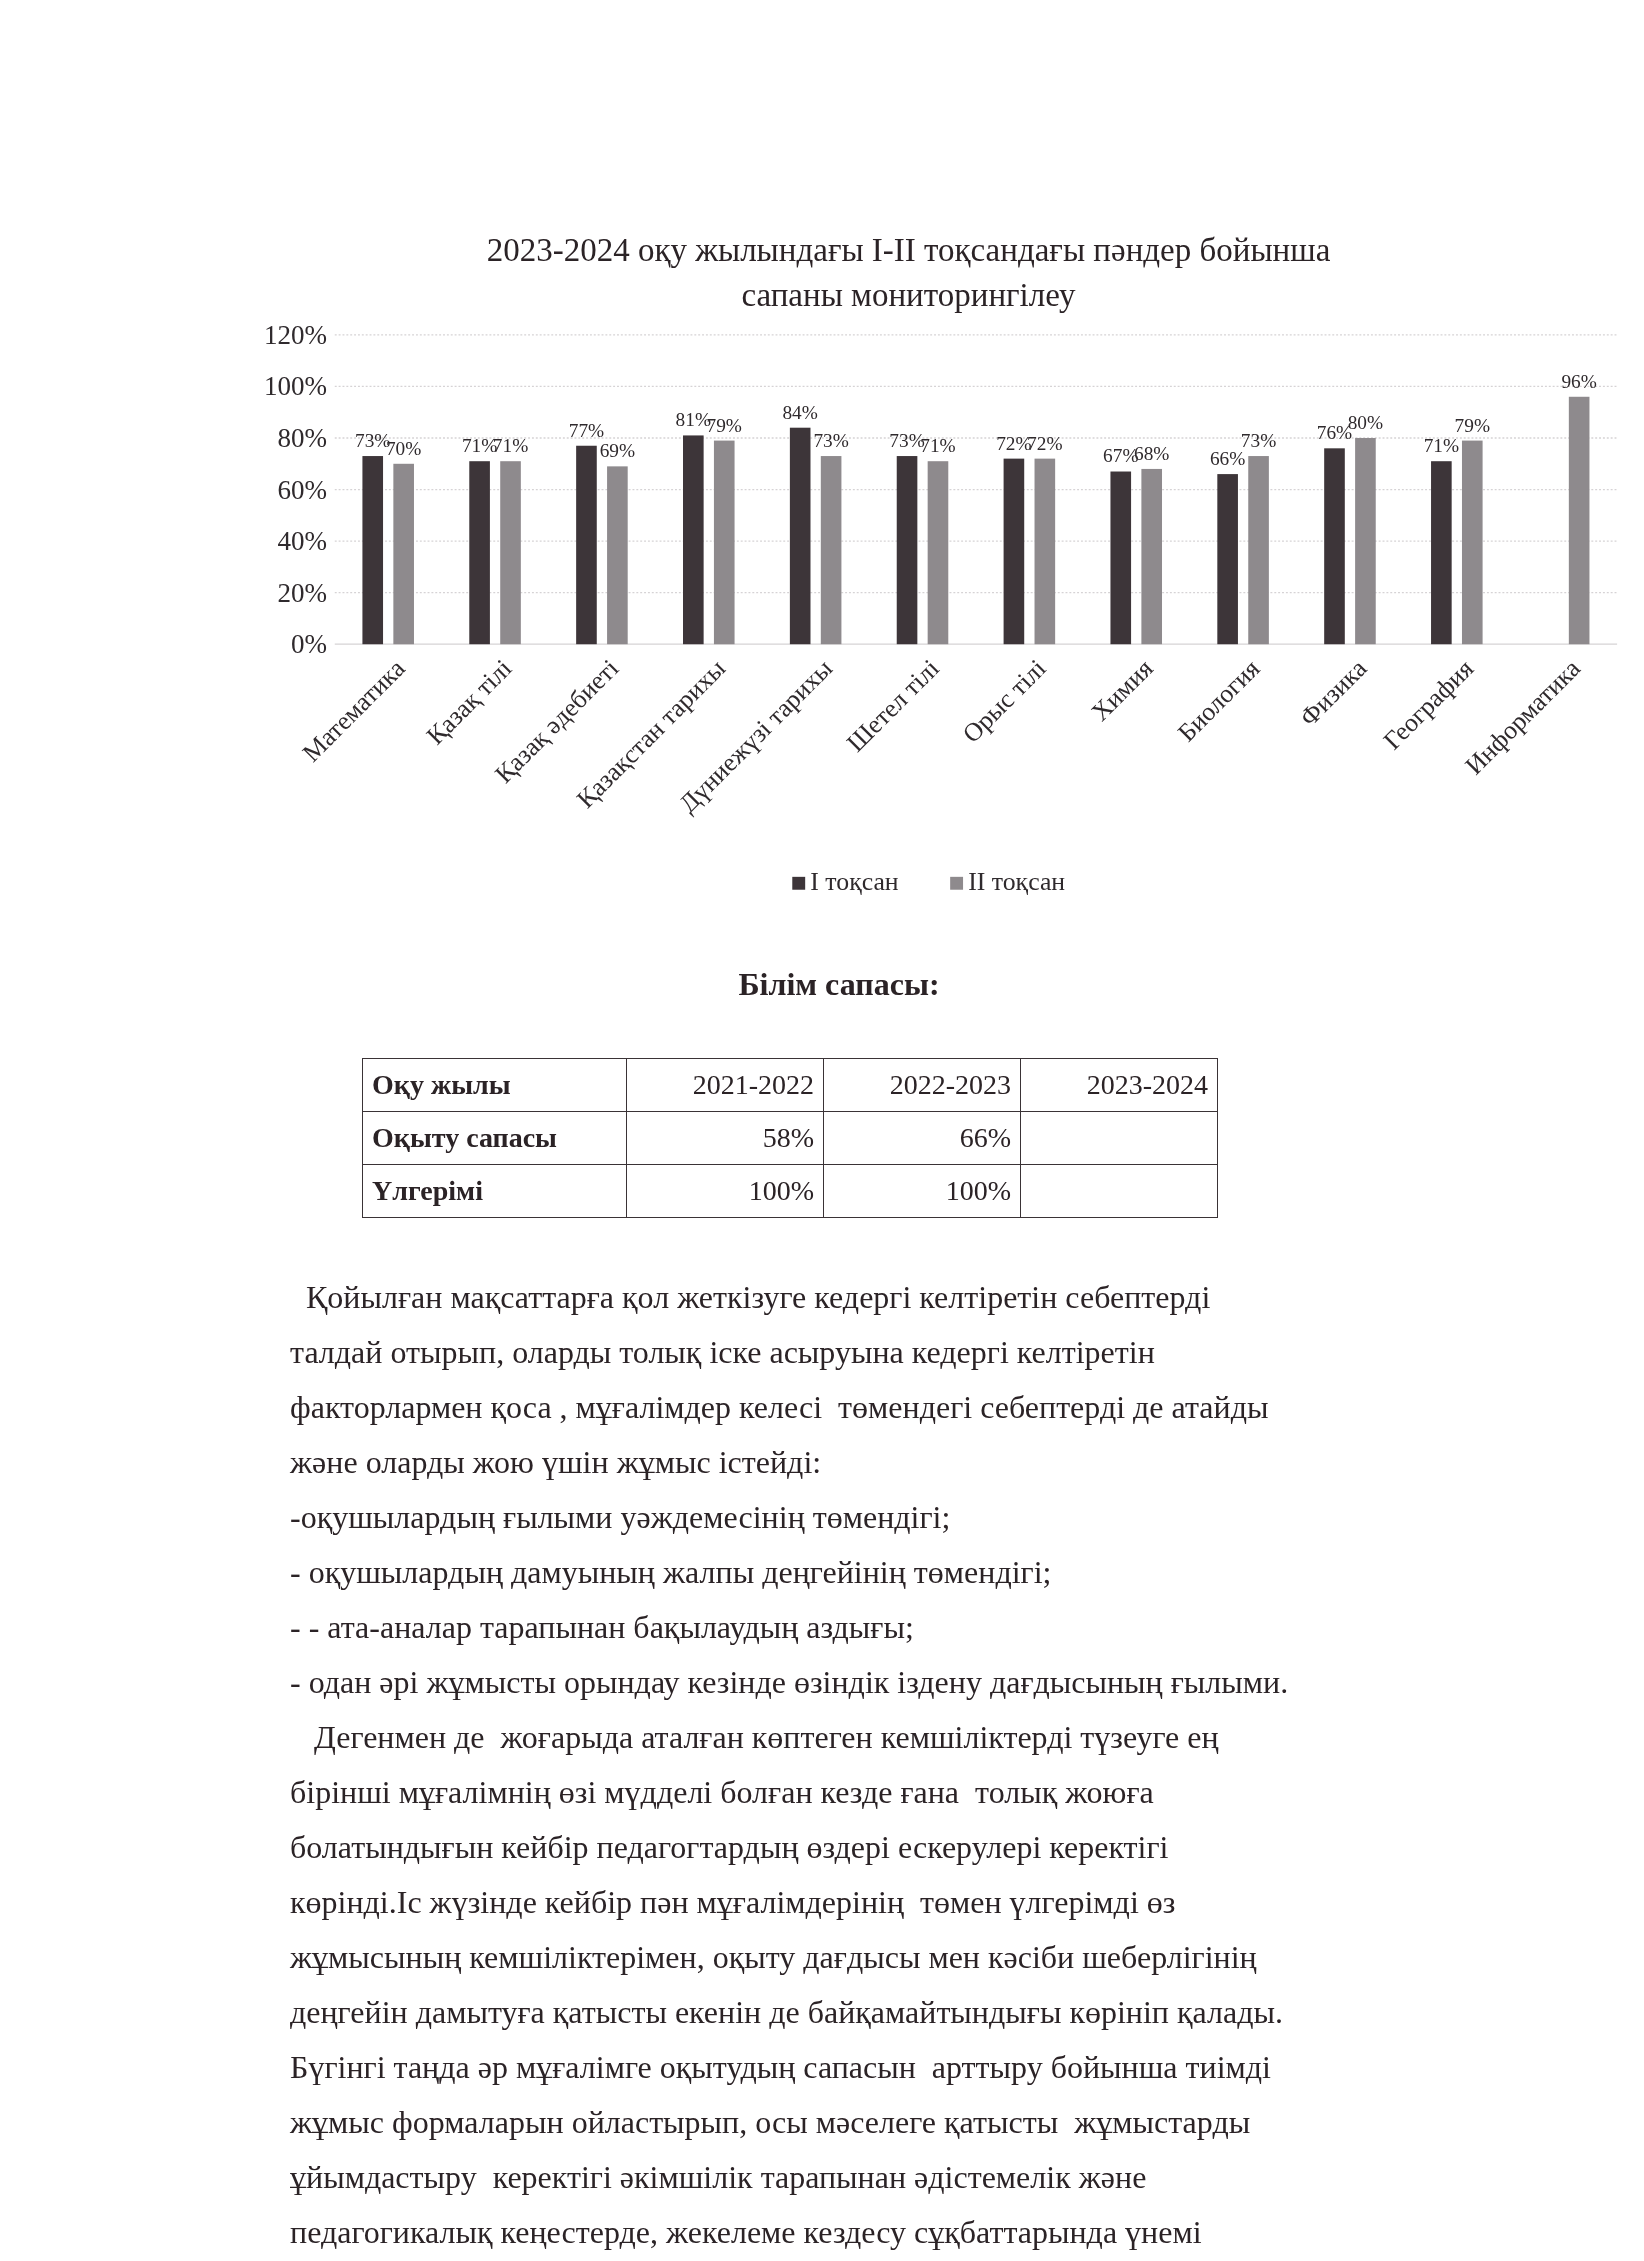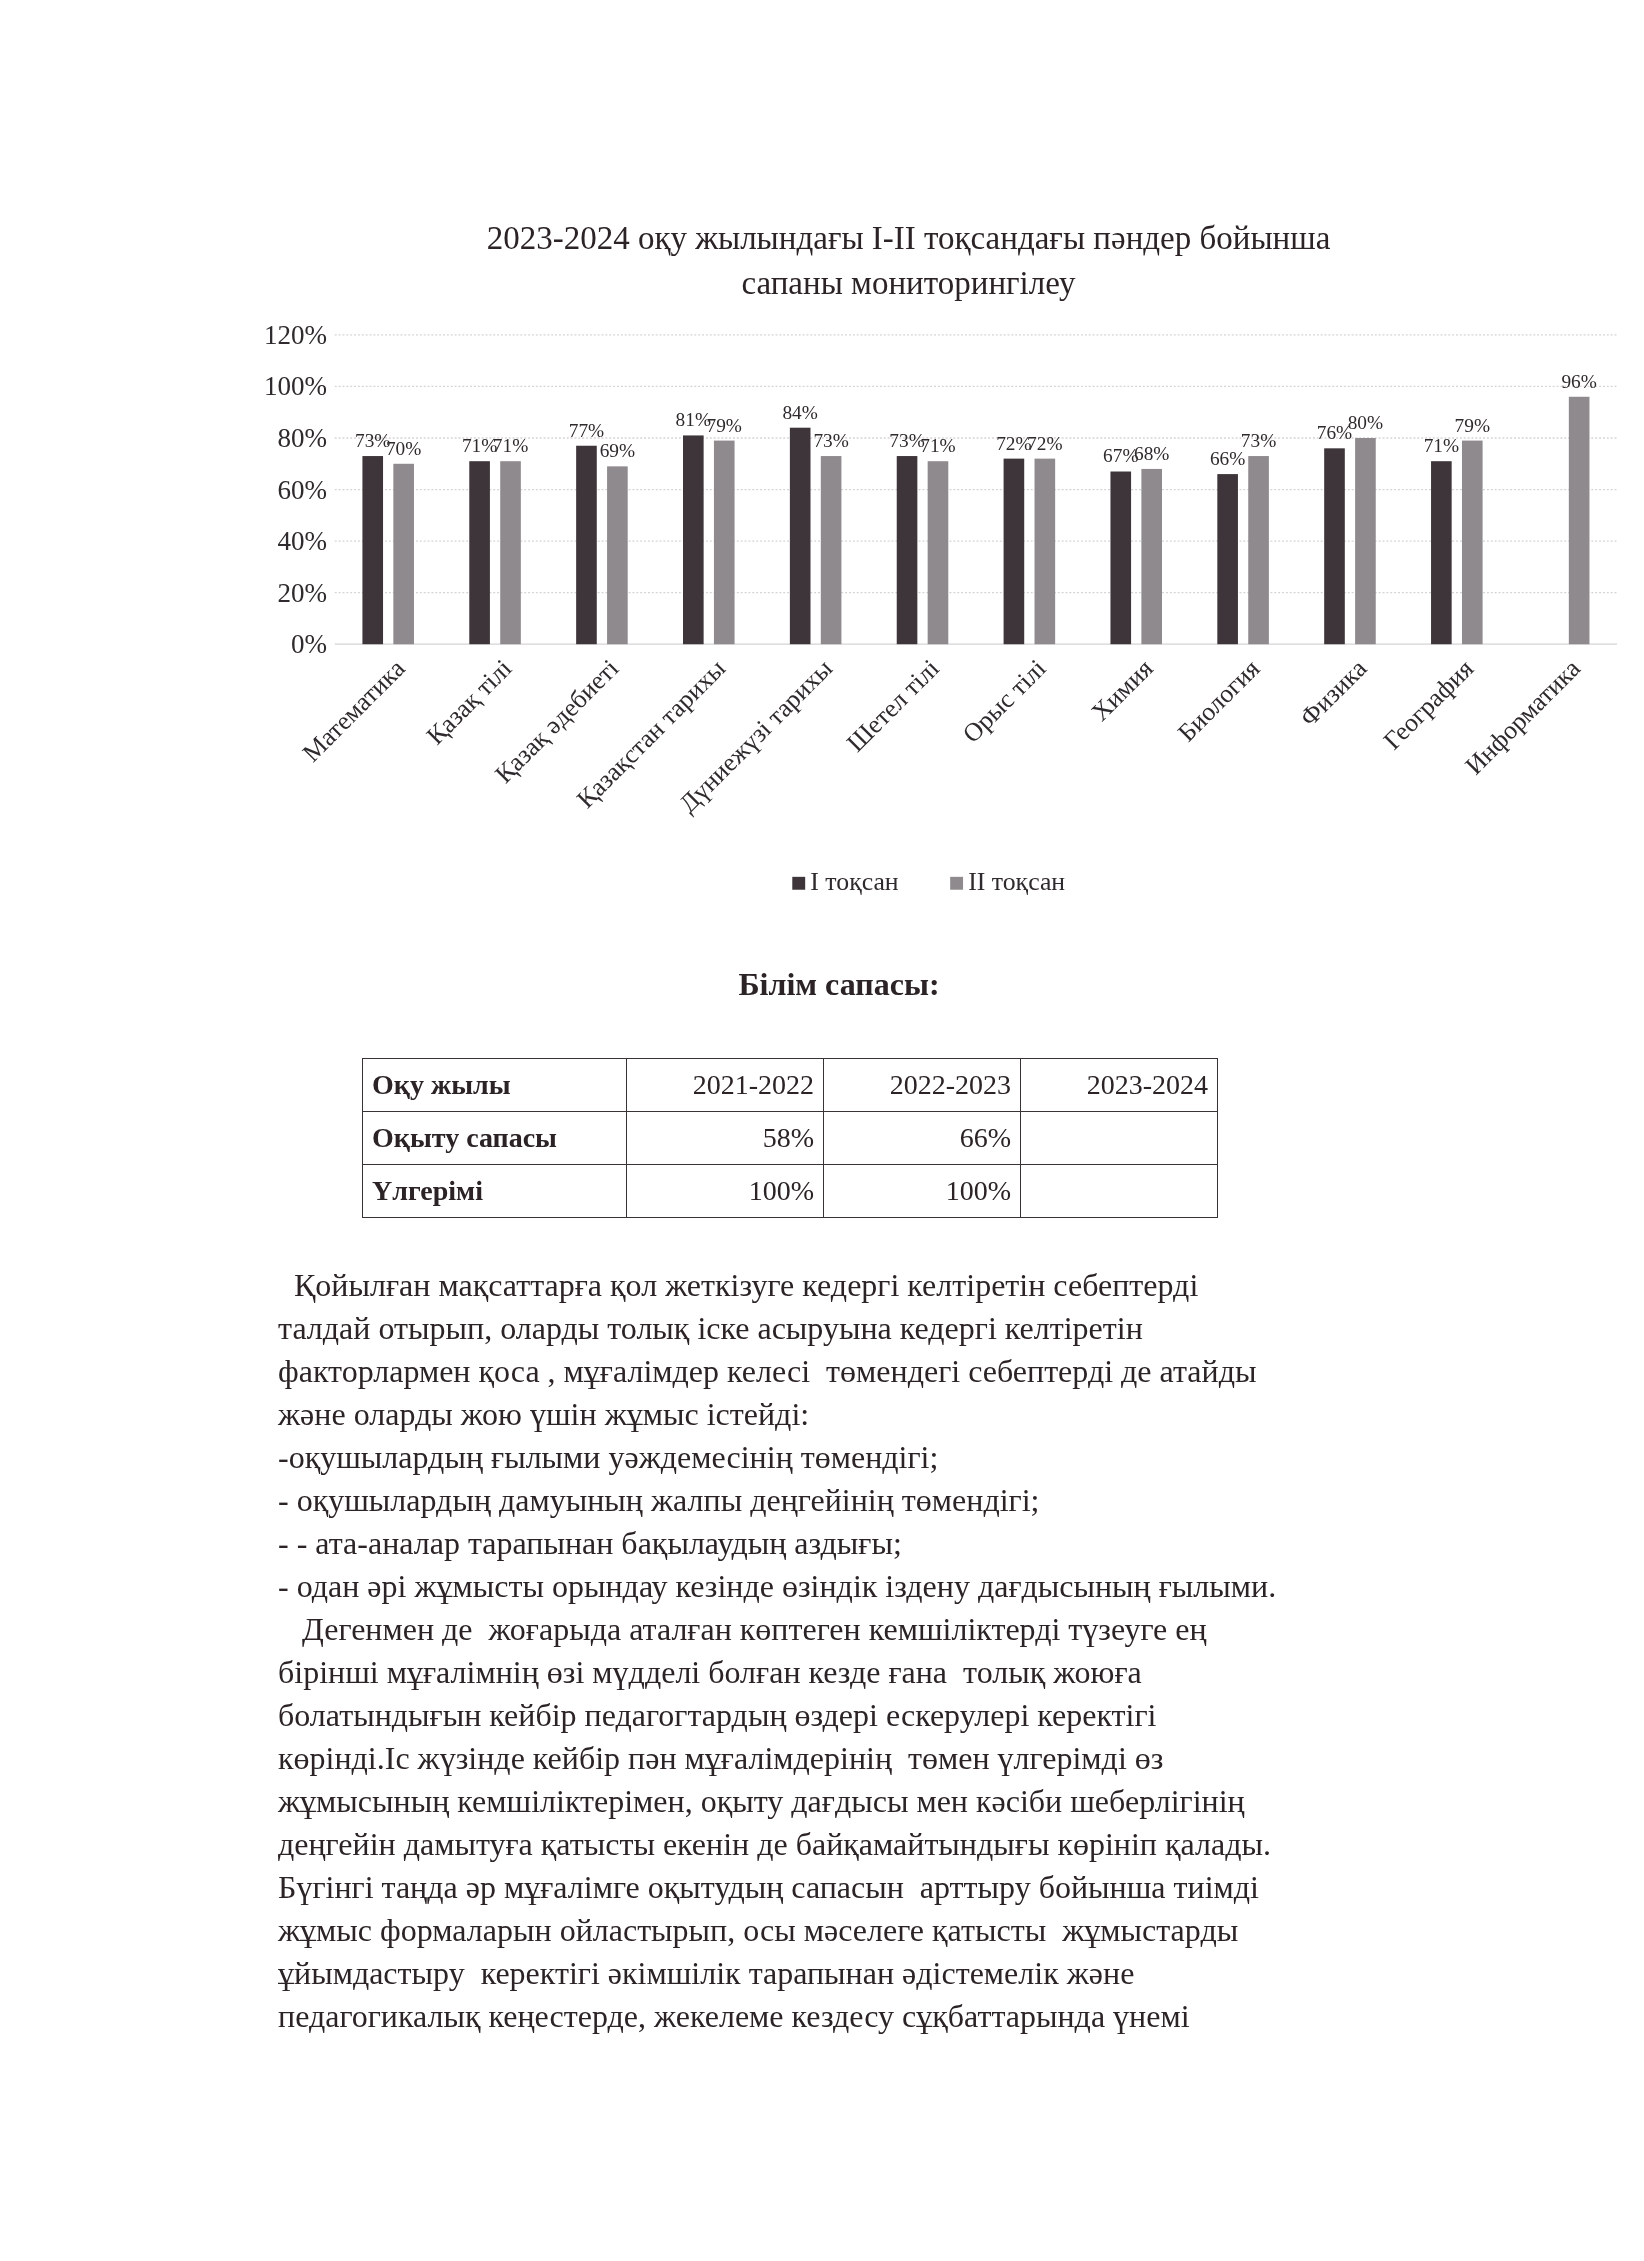--- a/index.html
+++ b/index.html
@@ -2,32 +2,32 @@
 <html style="font-size:10.3px"><head>
 <meta charset="utf-8">
 <style>
   html, body { margin: 0; padding: 0; background: #ffffff; }
   body {
     width: 1644px; height: 2261px; position: relative; overflow: hidden;
     font-family: "Liberation Serif", "DejaVu Serif", serif; color: #2b2326;
   }
   #chart-svg { position: absolute; left: 193px; top: 193px; width: 1437px; height: 722px; }
   #chart-svg text { font-family: "Liberation Serif", "DejaVu Serif", serif; fill: #2f2a2d; }
-  .chart-title { position: absolute; left: 361px; top: 216px; width: 1095px; text-align: center;
+  .chart-title { position: absolute; left: 361px; top: 228px; width: 1095px; text-align: center;
     font-size: 33px; line-height: 45px; color: #2b2326; }
   .section-title { position: absolute; left: 0; top: 966px; width: 1644px; text-align: center;
     font-size: 32px; font-weight: bold; color: #2b2326; padding-left: 34px; box-sizing: border-box; }
   table.quality { position: absolute; left: 362px; top: 1058px; border-collapse: collapse;
     font-size: 28px; color: #2b2326; }
   table.quality td { border: 1.9px solid #3a3336; height: 52px; padding: 0 9px; vertical-align: middle; }
   table.quality td.rowhead { font-weight: bold; width: 245px; text-align: left; }
   table.quality td.val { width: 153px; text-align: right; padding-left: 34px; }
   .body-text { position: absolute; left: 278px; top: 1264px; width: 1256px;
     font-size: 32px; line-height: 43px; color: #2b2326; }
-  .body-text p { margin: 0; white-space: pre; }
+  .body-text p { margin: 12px; white-space: pre; }
 </style>
 </head>
 <body>
 
 <div class="chart-title">
   <div>2023-2024 оқу жылындағы  I-II тоқсандағы пәндер бойынша</div>
   <div>сапаны мониторингілеу</div>
 </div>
 
 <svg id="chart-svg" viewBox="0 0 2230 1120" xmlns="http://www.w3.org/2000/svg">

